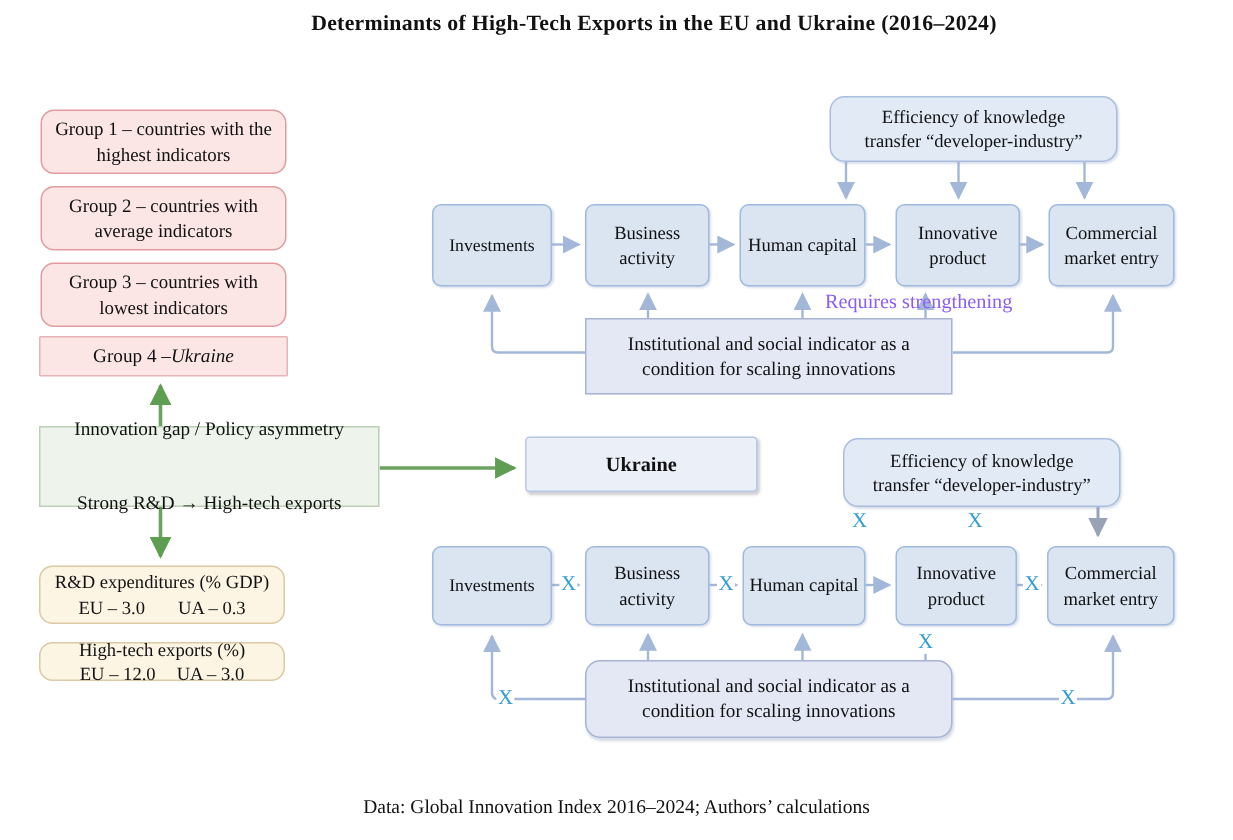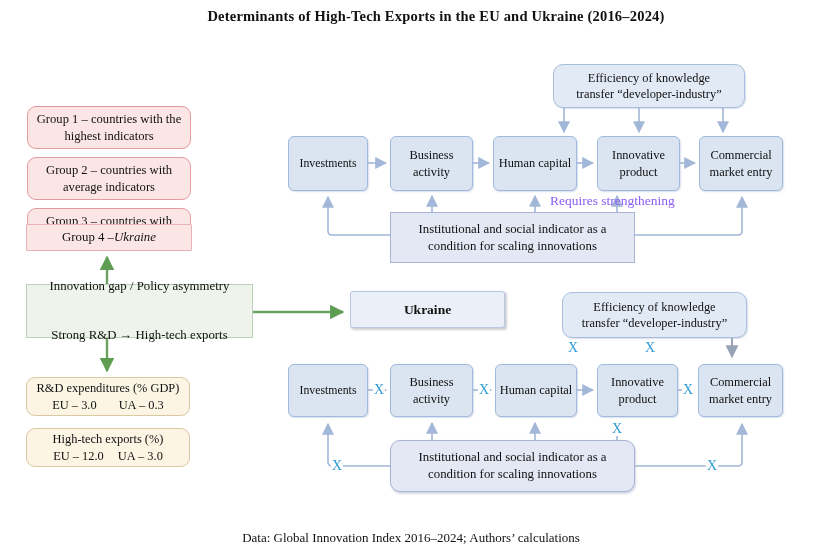--- a/index.html
+++ b/index.html
@@ -15,21 +15,21 @@
   #caption{
     top:530px;left:0;width:822px;text-align:center;font-size:13px;
   }
   .box{
     position:absolute;display:flex;flex-direction:column;justify-content:center;
     align-items:center;text-align:center;box-sizing:border-box;line-height:1.3;
     z-index:2;
   }
   .pink{
     background:#fbe5e5;border:1.6px solid #e29b9f;border-radius:9px;
-    font-size:12.6px;padding:2px 6px;margin-top:33px;
+    font-size:12.6px;padding:2px 6px;
   }
   .pink-sq{
     background:#fbe5e5;border:1px solid #e8b3b6;border-radius:1px;
     font-size:12.8px;padding:1px 6px;
   }
   .greenbox{
     background:#eef4ec;border:1px solid #bccfb7;font-size:12.8px;padding:2px 4px;
   }
   .tan{
     background:#fcf5e4;border:1.5px solid #dac9a4;border-radius:9px;
@@ -130,21 +130,21 @@
     <span>Strong R&amp;D → High-tech exports</span>
   </div>
 
   <div class="box tan" style="left:26px;top:377px;width:164px;height:39px;">
     <span>R&amp;D expenditures (% GDP)</span>
     <span style="display:flex;gap:22px;font-family:Liberation Serif, serif;">
       <span>EU – 3.0</span>
       <span>UA – 0.3</span>
     </span>
   </div>
-  <div class="box tan" style="left:26px;top:428px;width:164px;height:39px;">
+  <div class="box tan" style="left:26px;top:428px;width:164px;height:26px;">
     <span>High-tech exports (%)</span>
     <span style="display:flex;gap:14px;">
       <span>EU – 12.0</span>
       <span>UA – 3.0</span>
     </span>
   </div>
 
 
   <div class="box eff" style="left:553px;top:64px;width:192px;height:44px;">
     <span>Efficiency of knowledge</span>

